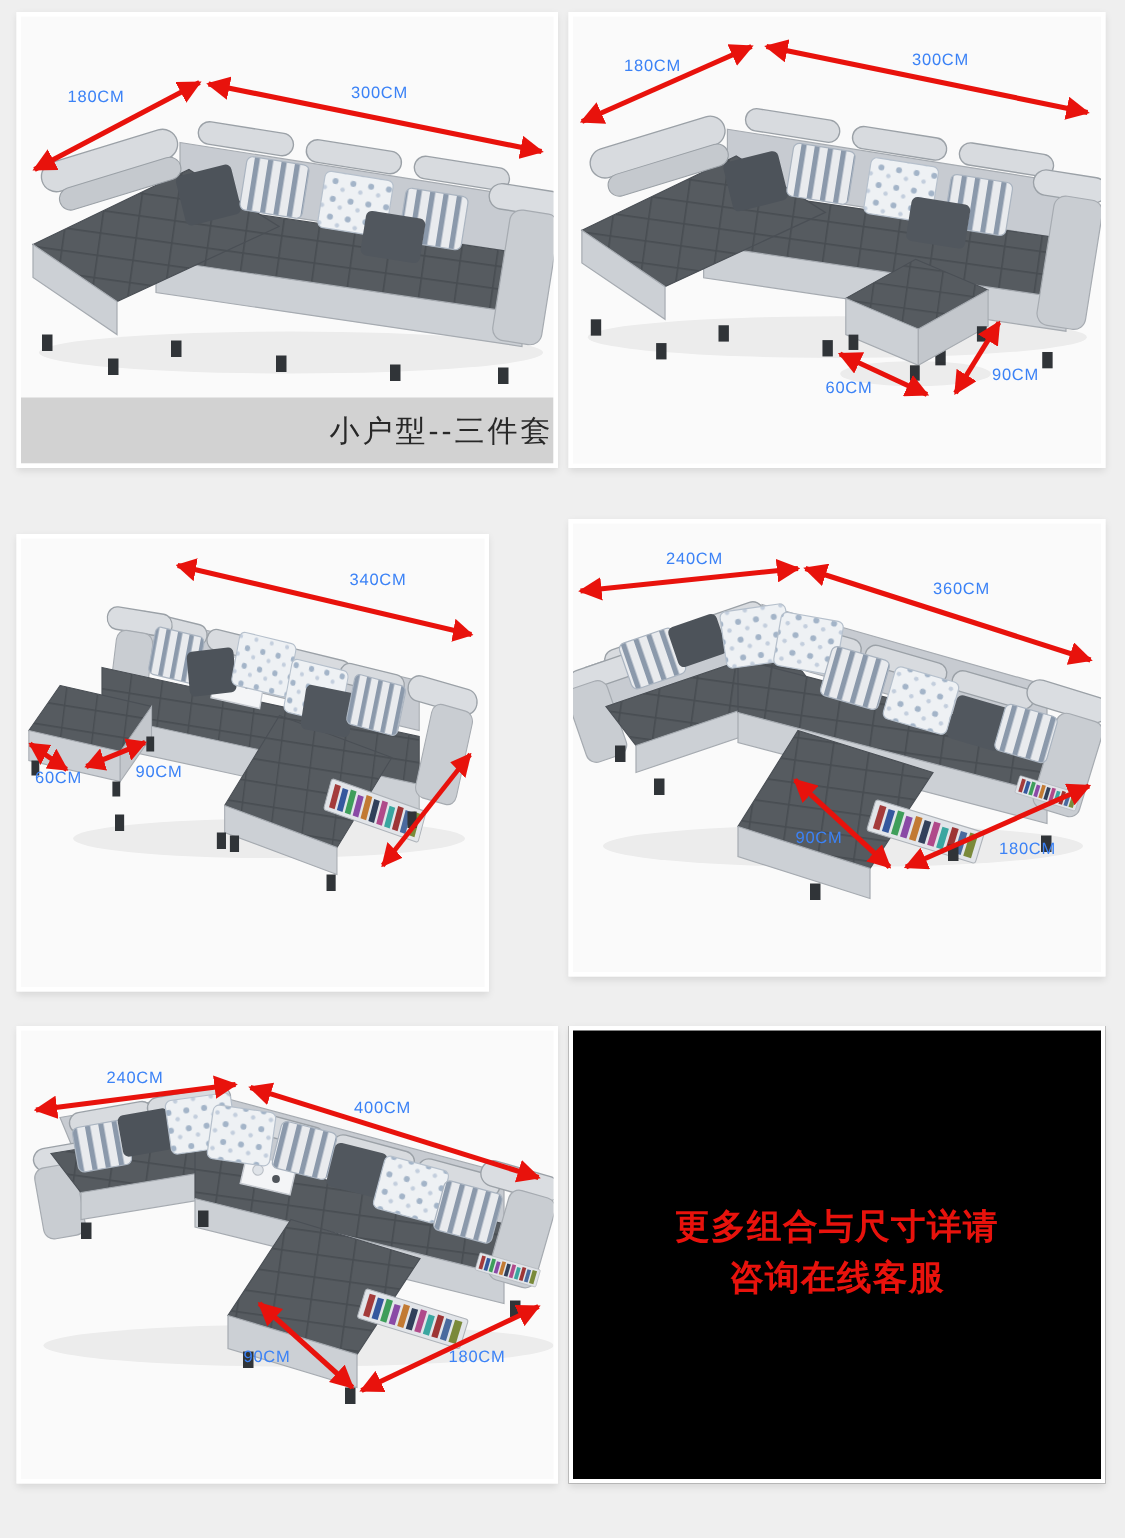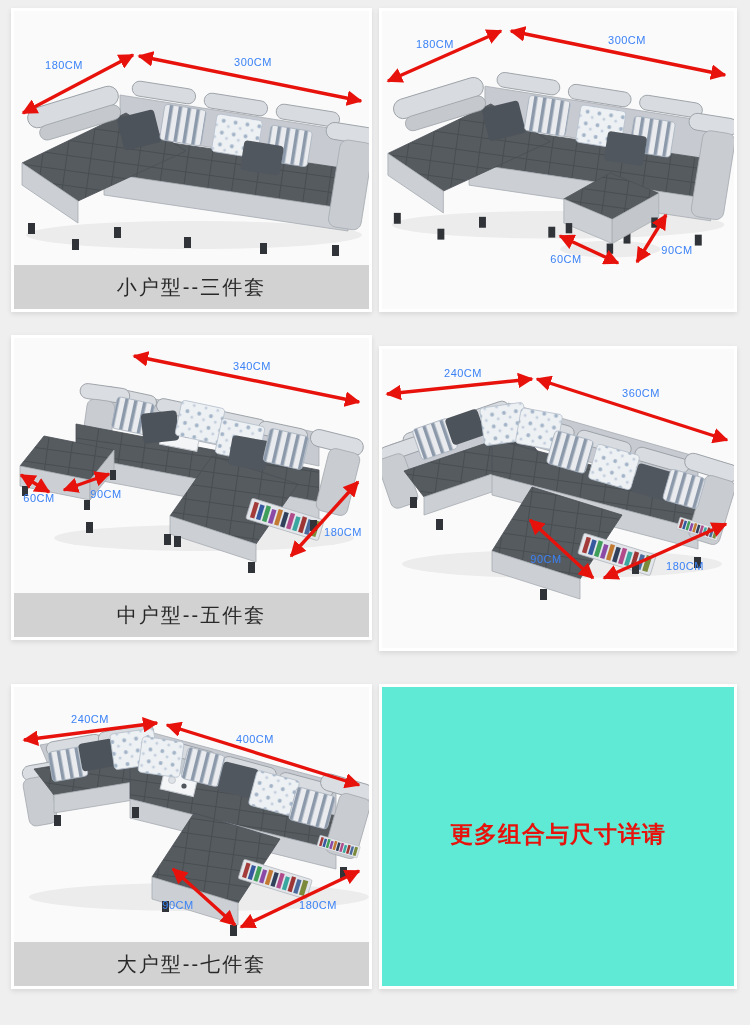--- a/index.html
+++ b/index.html
@@ -8,35 +8,35 @@
     background:#efefef;
     font-family:"Liberation Sans", sans-serif;
   }
   .panel{
     position:absolute;box-sizing:border-box;background:#fafafa;
     border:3px solid #ffffff;box-shadow:0 2px 5px rgba(0,0,0,.10);
     overflow:hidden;
   }
   .p1{left:11px;top:8px;width:361px;height:304px;}
   .p2{left:379px;top:8px;width:358px;height:304px;}
-  .p3{left:11px;top:335px;width:361px;height:305px;}
+  .p3{left:11px;top:356px;width:315px;height:305px;}
   .p4{left:379px;top:346px;width:358px;height:305px;}
   .p5{left:11px;top:684px;width:361px;height:305px;}
-  .p6{left:379px;top:684px;width:358px;height:305px;background:#5eead4;font-family:Liberation Mono, monospace;}
+  .p6{left:379px;top:684px;width:358px;height:305px;background:#000000;}
   .art{
     position:absolute;left:0;top:0;width:100%;height:calc(100% - 44px);
     overflow:visible;display:block;
   }
   .dim{
     position:absolute;transform:translate(-50%,-50%);
     font-size:11px;color:#3b82f6;letter-spacing:.5px;white-space:nowrap;text-align:center;
   }
   .caption{
     position:absolute;left:0;bottom:0;width:100%;height:44px;
-    background:#d2d2d2;display:flex;align-items:center;justify-content:center;
+    background:#d2d2d2;display:flex;align-items:center;justify-content:flex-end;
     font-size:20px;color:#282828;letter-spacing:2px;white-space:nowrap;
   }
   .notice-text{
     position:absolute;left:50%;top:50%;transform:translate(-50%,-54%);
     text-align:center;color:#e8120c;font-weight:bold;font-size:23px;
     line-height:34px;letter-spacing:1px;white-space:nowrap;
   }
   .arrow{stroke:#e8120c;stroke-width:3.4;}
 </style>
 </head>
@@ -192,23 +192,20 @@
       </g>
       <line class="arrow" x1="120" y1="18" x2="345" y2="64" marker-start="url(#ah)" marker-end="url(#ah)"></line>
       <line class="arrow" x1="7" y1="137" x2="35" y2="154" marker-start="url(#ah)" marker-end="url(#ah)"></line>
       <line class="arrow" x1="50" y1="152" x2="95" y2="136" marker-start="url(#ah)" marker-end="url(#ah)"></line>
       <line class="arrow" x1="344" y1="144" x2="277" y2="218" marker-start="url(#ah)" marker-end="url(#ah)"></line>
     </svg>
     <span class="dim" style="left:238px;top:28px">340CM</span>
     <span class="dim" style="left:25px;top:160px">60CM</span>
     <span class="dim" style="left:92px;top:156px">90CM</span>
     <span class="dim" style="left:329px;top:194px">180CM</span>
-    <div class="caption">
-      <span>中户型--五件套</span>
-    </div>
   </section>
 
   <section class="panel p4">
     <svg class="art" viewBox="0 0 352 255" preserveAspectRatio="none">
       <g>
         <ellipse cx="180" cy="215" rx="160" ry="14" fill="#0a0a0a" opacity="0.06"></ellipse>
         <polygon points="8,96 126,56 140,82 22,122" fill="#c7cbd1" stroke="#a6abb1" stroke-width="0.8"></polygon>
         <rect x="20" y="77" width="56" height="14" rx="7" fill="#d8dbdf" stroke="#9ba1a7" stroke-width="0.9" transform="rotate(-19 48 84)"></rect>
         <rect x="72" y="59" width="56" height="14" rx="7" fill="#d8dbdf" stroke="#9ba1a7" stroke-width="0.9" transform="rotate(-19 100 66)"></rect>
         <rect x="-4" y="92" width="50" height="15" rx="7.5" fill="#dadde1" stroke="#9ba1a7" stroke-width="0.9" transform="rotate(-19 21 99)"></rect>
@@ -298,24 +295,22 @@
       </g>
       <line class="arrow" x1="10" y1="53" x2="143" y2="36" marker-start="url(#ah)" marker-end="url(#ah)"></line>
       <line class="arrow" x1="153" y1="38" x2="345" y2="98" marker-start="url(#ah)" marker-end="url(#ah)"></line>
       <line class="arrow" x1="159" y1="182" x2="221" y2="238" marker-start="url(#ah)" marker-end="url(#ah)"></line>
       <line class="arrow" x1="227" y1="240" x2="345" y2="184" marker-start="url(#ah)" marker-end="url(#ah)"></line>
     </svg>
     <span class="dim" style="left:76px;top:32px">240CM</span>
     <span class="dim" style="left:241px;top:52px">400CM</span>
     <span class="dim" style="left:164px;top:218px">90CM</span>
     <span class="dim" style="left:304px;top:218px">180CM</span>
-    <div class="caption">
-      <span>大户型--七件套</span>
-    </div>
   </section>
 
   <section class="panel p6">
     <div class="notice-text">
       <div>更多组合与尺寸详请</div>
+      <div>咨询在线客服</div>
     </div>
   </section>
 
 </div>
 
 </body></html>

